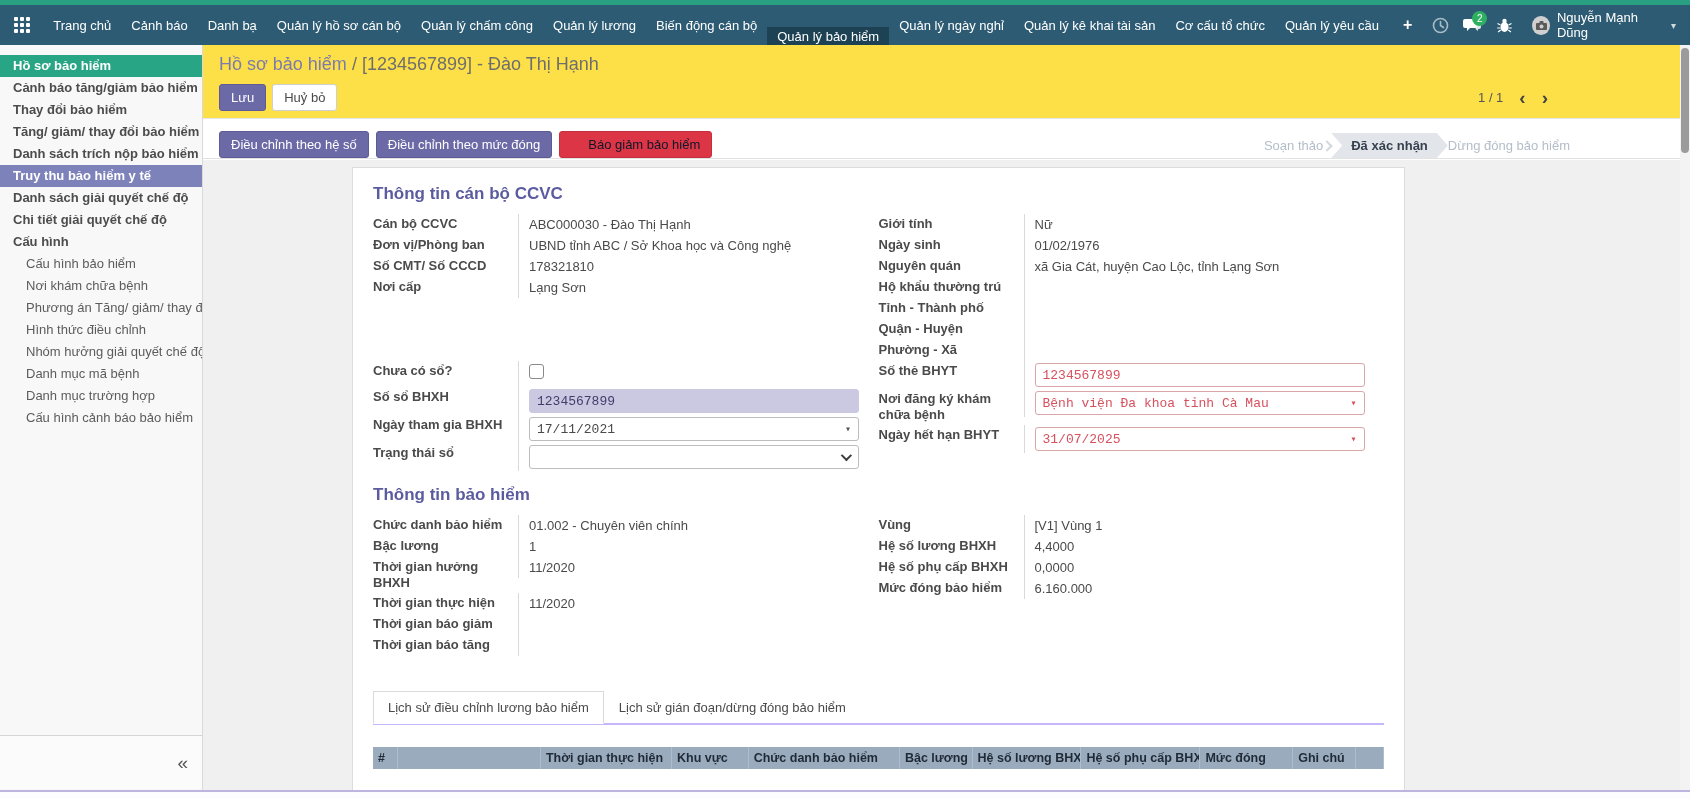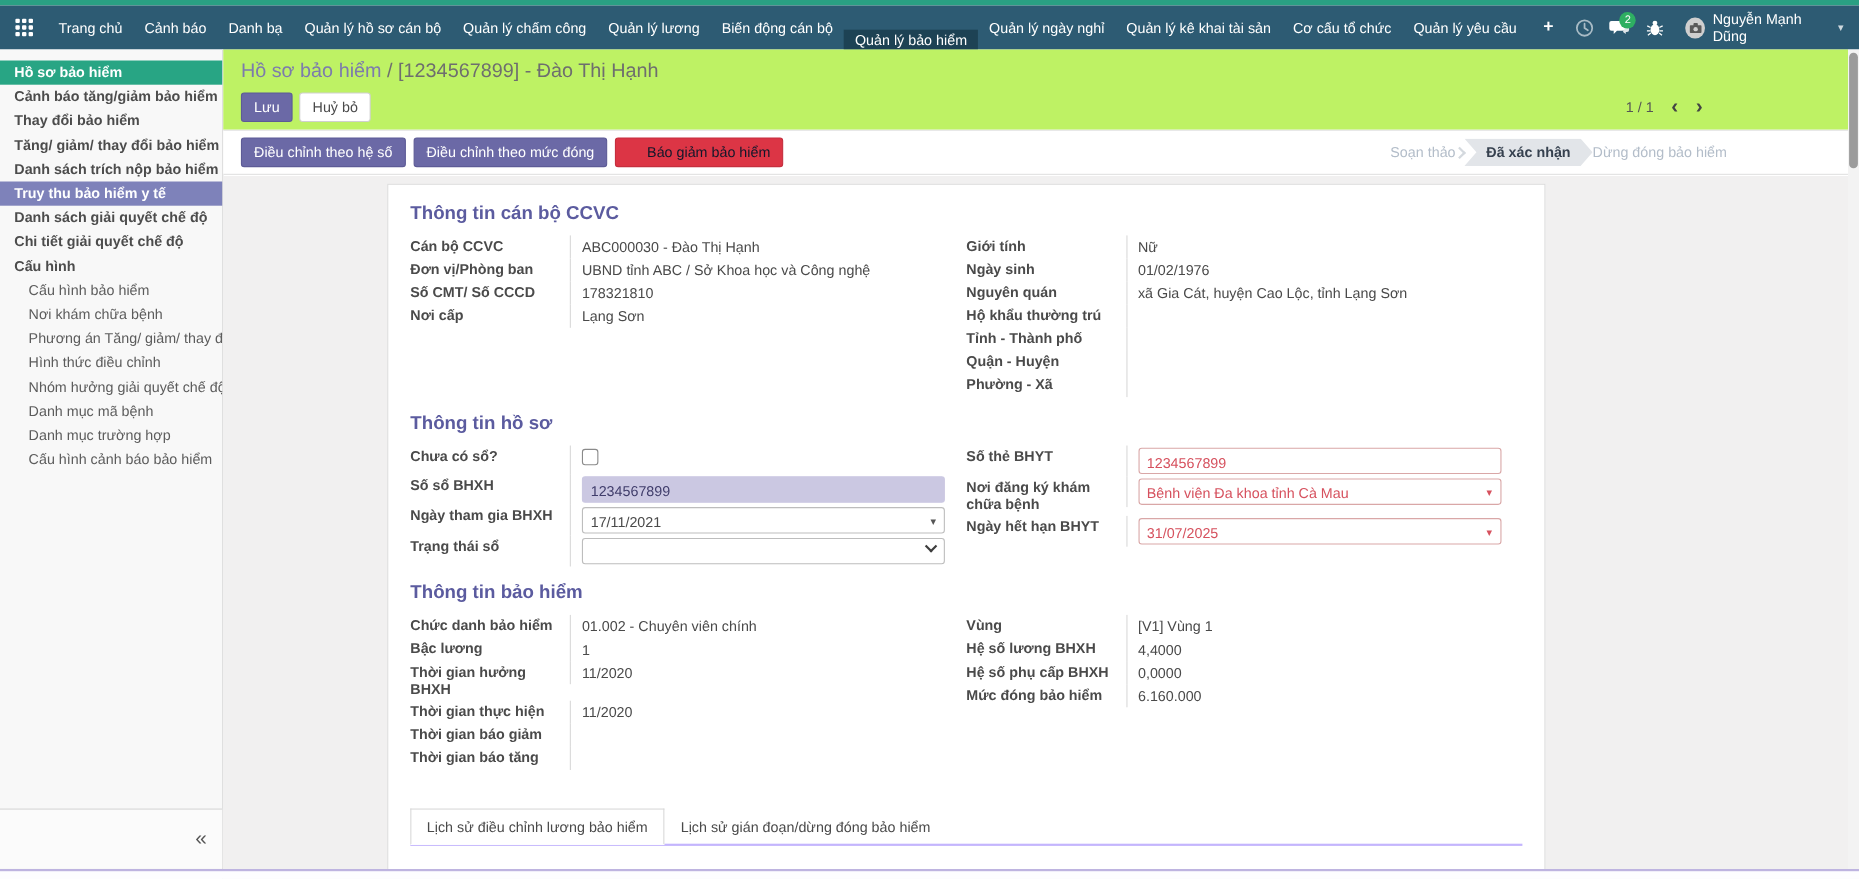--- a/index.html
+++ b/index.html
@@ -30,54 +30,54 @@
   .sb-item.active-purple { background:#7e82ba; color:#fff; }
   .sb-item.sub { padding-left:26px; font-weight:normal; color:#5c5c5c; }
   .sb-collapse { position:absolute; bottom:10px; left:0; width:100%; height:54px; background:#fbfbfb; border-top:1px solid #d5d5d5; display:flex; align-items:center; justify-content:flex-end; padding-right:14px; }
   .sb-collapse span { font-size:19px; color:#555; cursor:pointer; }
 
   
   .scrollbar { position:absolute; top:45px; right:0; width:10px; height:754px; background:#f3f3f3; }
   .scroll-thumb { position:absolute; top:3px; left:1px; width:8px; height:105px; background:#9b9b9b; border-radius:4px; }
 
   
-  .band1 { position:absolute; top:45px; left:203px; right:10px; height:73px; background:#bef264; padding:9px 0 0 16px; }
+  .band1 { position:absolute; top:45px; left:203px; right:10px; height:73px; background:#fde047; padding:9px 0 0 16px; }
   .breadcrumb { font-size:18px; color:#7a7a7a; }
   .bc-link { color:#7c7bad; cursor:pointer; }
   .bc-rest { color:#6e6e6e; }
   .btn-row { margin-top:9px; display:flex; gap:6px; }
   .btn { display:inline-flex; align-items:center; justify-content:center; height:27px; padding:0 11px; border-radius:3px; font-size:13px; cursor:pointer; border:1px solid transparent; }
   .btn-purple { background:#6b69a6; border-color:#5d5b96; color:#fff; }
   .btn-white { background:#fff; border-color:#cfcfcf; color:#4a4a4a; }
   .btn-red { background:#dc3545; border-color:#c52f3e; color:#0f172a;padding-left:28px; }
   .pager { position:absolute; top:43px; right:132px; display:flex; align-items:center; gap:16px; color:#555; }
   .pager-chevron { font-size:19px; font-weight:bold; color:#444; cursor:pointer; line-height:1; }
 
-  .band2 { position:absolute; top:118px; left:203px; right:10px; height:41px; background:#fff; border-top:1px solid #e6e6e6; border-bottom:1px solid #e2e2e2; display:flex; align-items:center; padding:0 110px 0 16px; }
+  .band2 { position:absolute; top:118px; left:203px; right:10px; height:41px; background:#fff; border-top:1px solid #e6e6e6; border-bottom:1px solid #e2e2e2; display:flex; align-items:flex-end; padding:0 110px 0 16px; }
   .band2 .actions { display:flex; gap:7px; }
   .statusbar { margin-left:auto; display:flex; align-items:center; }
   .step { font-size:13px; color:#b3bdc9; white-space:nowrap; }
   .step.active { background:#e2e5e9; color:#36414f; font-weight:bold; padding:5px 20px; clip-path:polygon(0 0, calc(100% - 11px) 0, 100% 50%, calc(100% - 11px) 100%, 0 100%, 11px 50%); }
   .step-sep { width:8px; height:8px; border-top:2px solid #d4d9de; border-right:2px solid #d4d9de; transform:rotate(45deg); }
 
   
   .content { position:absolute; top:160px; left:203px; right:10px; bottom:0; background:#f1f0f0; }
   .sheet { position:absolute; top:7px; left:149px; width:1053px; height:625px; background:#fff; border:1px solid #dcdcdc; padding:14px 20px; overflow:hidden; }
   .sec-title { color:#5b5b9f; font-size:17px; font-weight:bold; margin:14px 0 10px; }
   .sec-title:first-child { margin-top:2px; }
   .cols { display:flex; }
   .col { width:50%; }
   .col.left { padding-right:42px; }
   .frow { display:flex; align-items:flex-start; min-height:21px; }
   .flabel { width:145px; flex:none; font-weight:bold; color:#4a4a4a; padding:2px 8px 2px 0; line-height:16px; }
   .fvalue { flex:1; border-left:1px solid #d9d9d9; padding:2px 0 2px 10px; min-height:21px; line-height:17px; color:#4a4a4a; }
   .frow.tall .fvalue { min-height:26px; }
 
   .checkbox { width:15px; height:15px; border:1px solid #8a8a8a; border-radius:3px; background:#fff; margin-top:1px; cursor:pointer; }
-  .fake-input { display:flex; width:330px; height:24px; border:1px solid #bdbdbd; border-radius:3px; background:#fff; padding:4px 7px; cursor:text; }
+  .fake-input { display:flex; align-items:center; width:330px; height:24px; border:1px solid #bdbdbd; border-radius:3px; background:#fff; padding:4px 7px; cursor:text;font-family:Liberation Mono, monospace; }
   .fake-input .txt { flex:1; white-space:nowrap; overflow:hidden; }
   .fake-input.readonly { background:#cbc8e2; border-color:#cbc8e2; color:#403d6b; }
   .fake-input.redfield { border-color:#d9a7a7; }
   .fake-input .red { color:#d6515e; }
   .caret-sm { font-size:10px; color:#555; flex:none; }
   .caret-red { font-size:10px; color:#d6515e; flex:none; }
   .sel-chevron { width:8px; height:8px; border-right:2px solid #3d3d3d; border-bottom:2px solid #3d3d3d; transform:rotate(45deg) translateY(-2px); flex:none; margin-right:2px; }
 
   
   .tabs { display:flex; margin-top:34px; border-bottom:2px solid #c4b5fd; }
@@ -264,21 +264,20 @@
               <div class="flabel">Quận - Huyện</div>
               <div class="fvalue"></div>
             </div>
           <div class="frow">
               <div class="flabel">Phường - Xã</div>
               <div class="fvalue"></div>
             </div>
         </div>
       </div>
 
-      <div class="sec-title">Thông tin hồ sơ</div>
       <div class="cols">
         <div class="col left">
           <div class="frow tall">
             <div class="flabel">Chưa có sổ?</div>
             <div class="fvalue">
                 <div class="checkbox"></div>
               </div>
           </div>
           <div class="frow tall">
             <div class="flabel">Số sổ BHXH</div>

